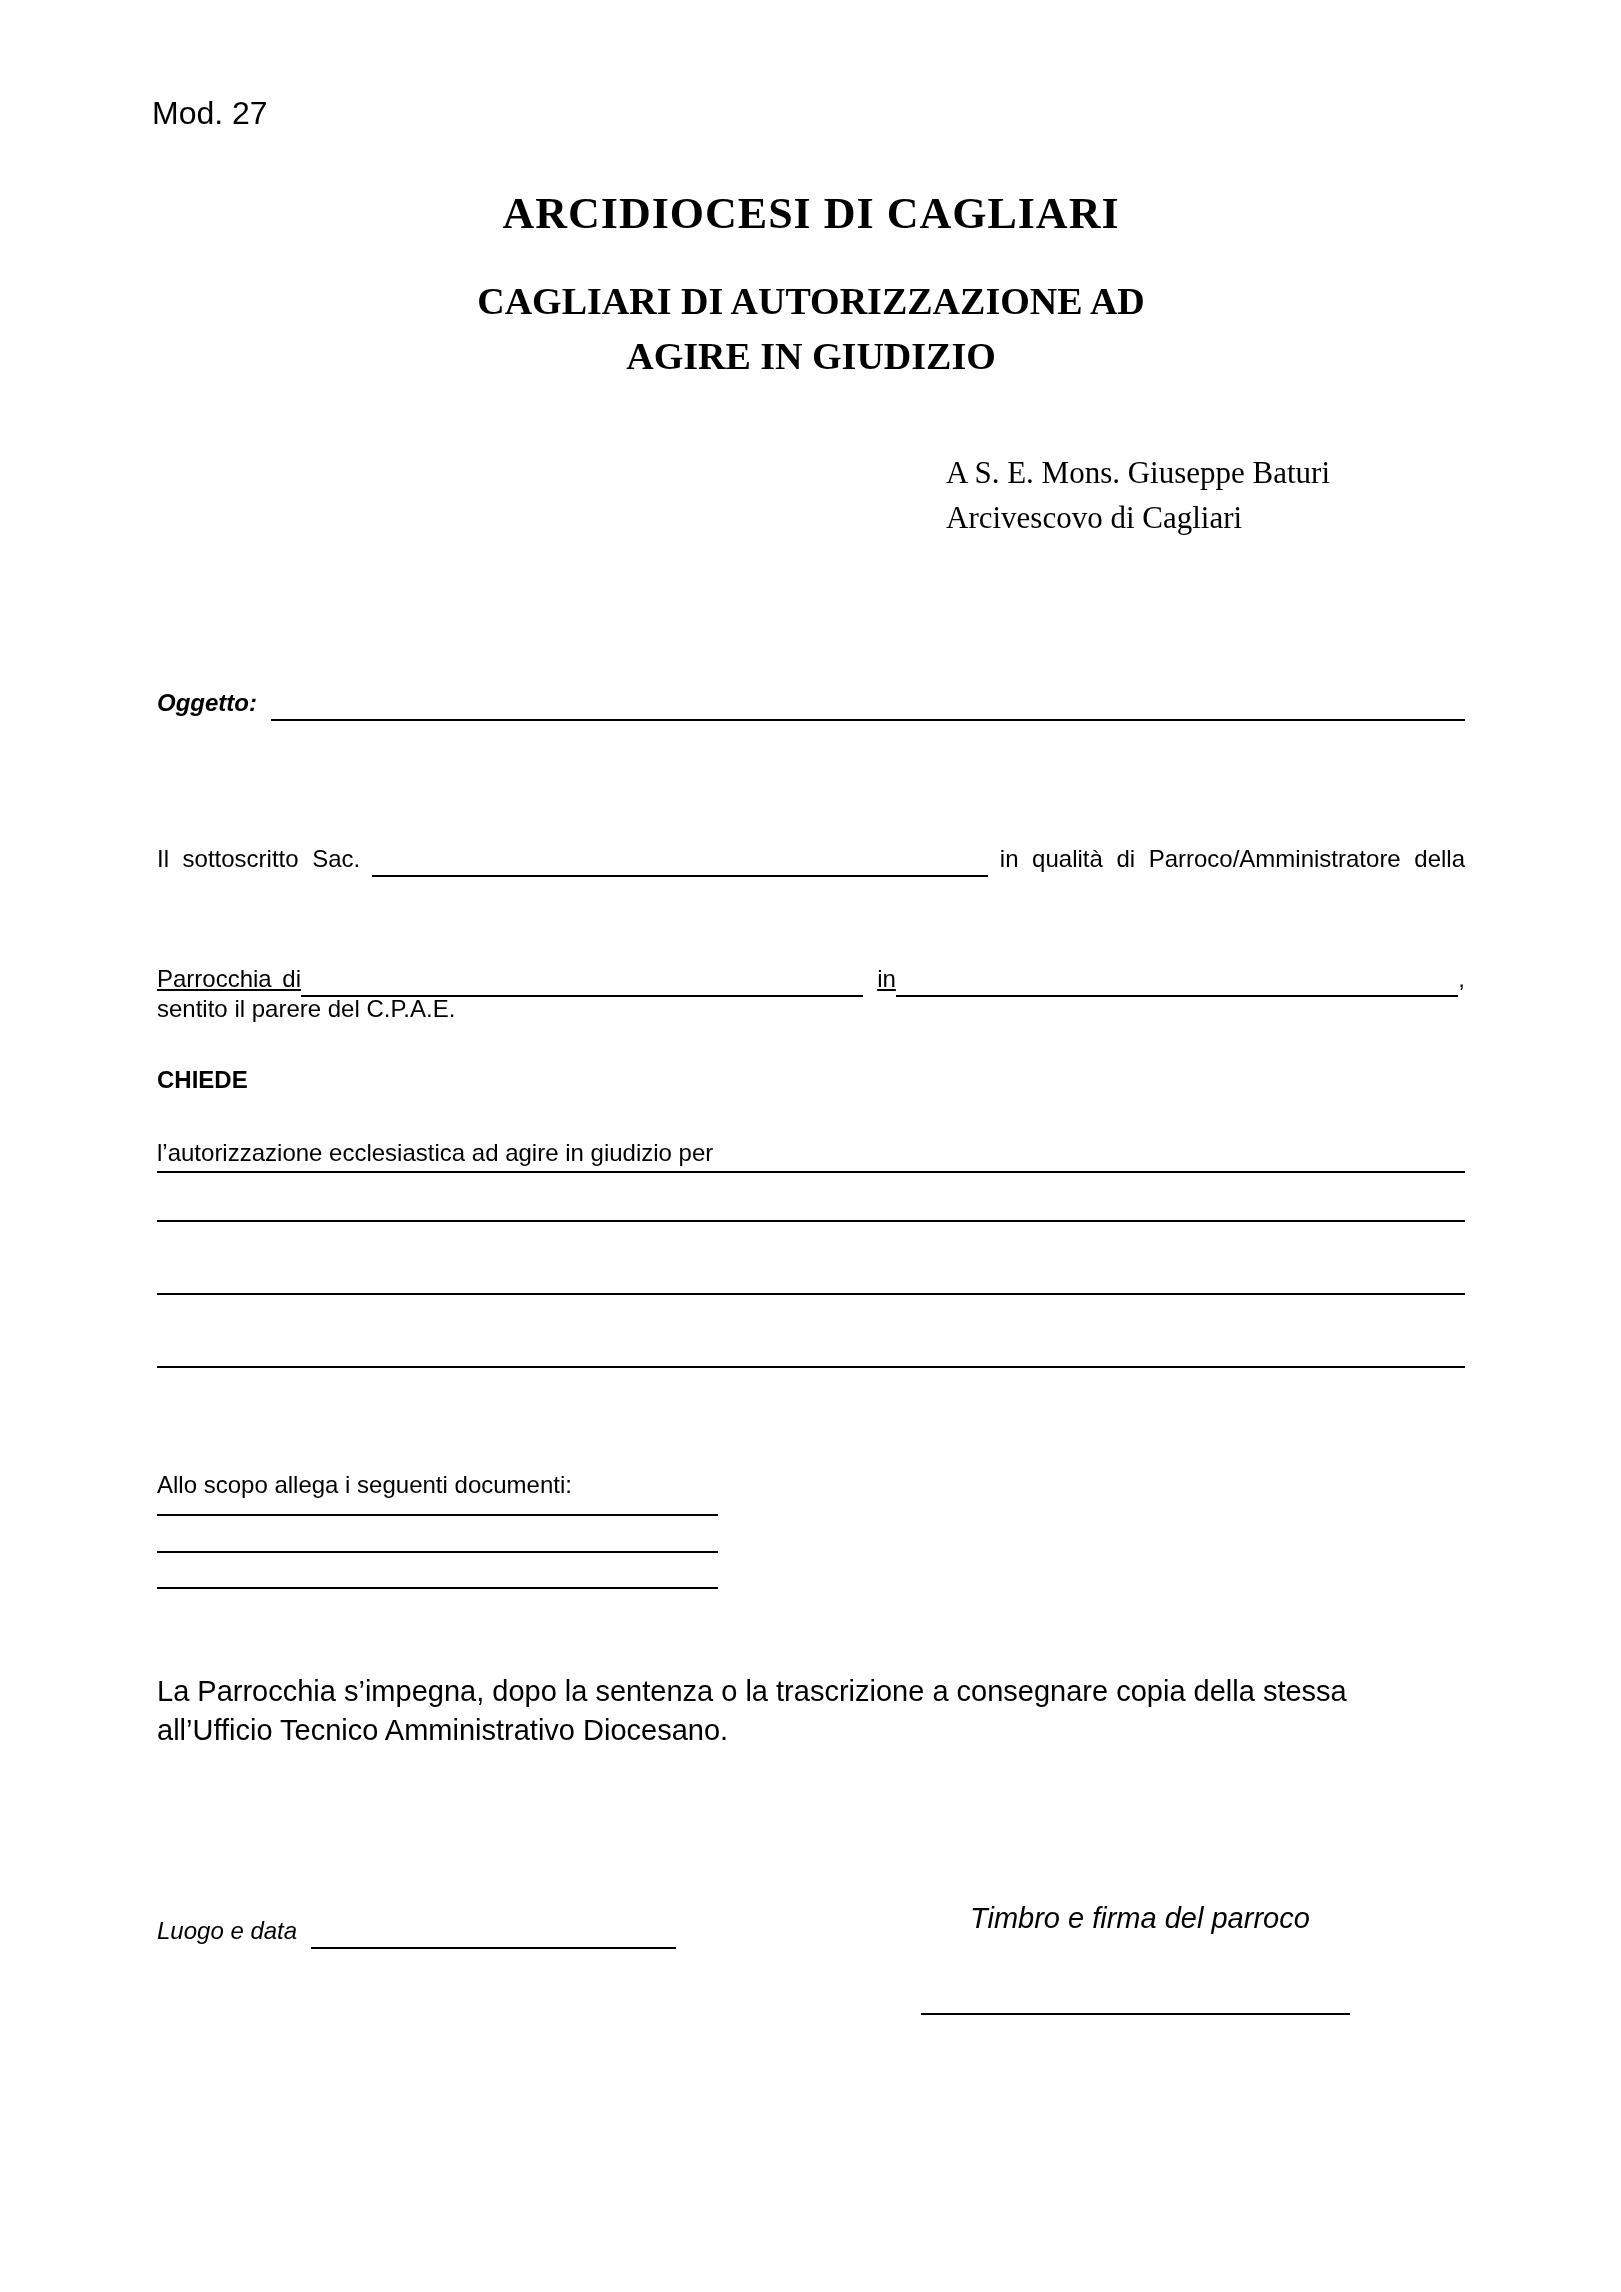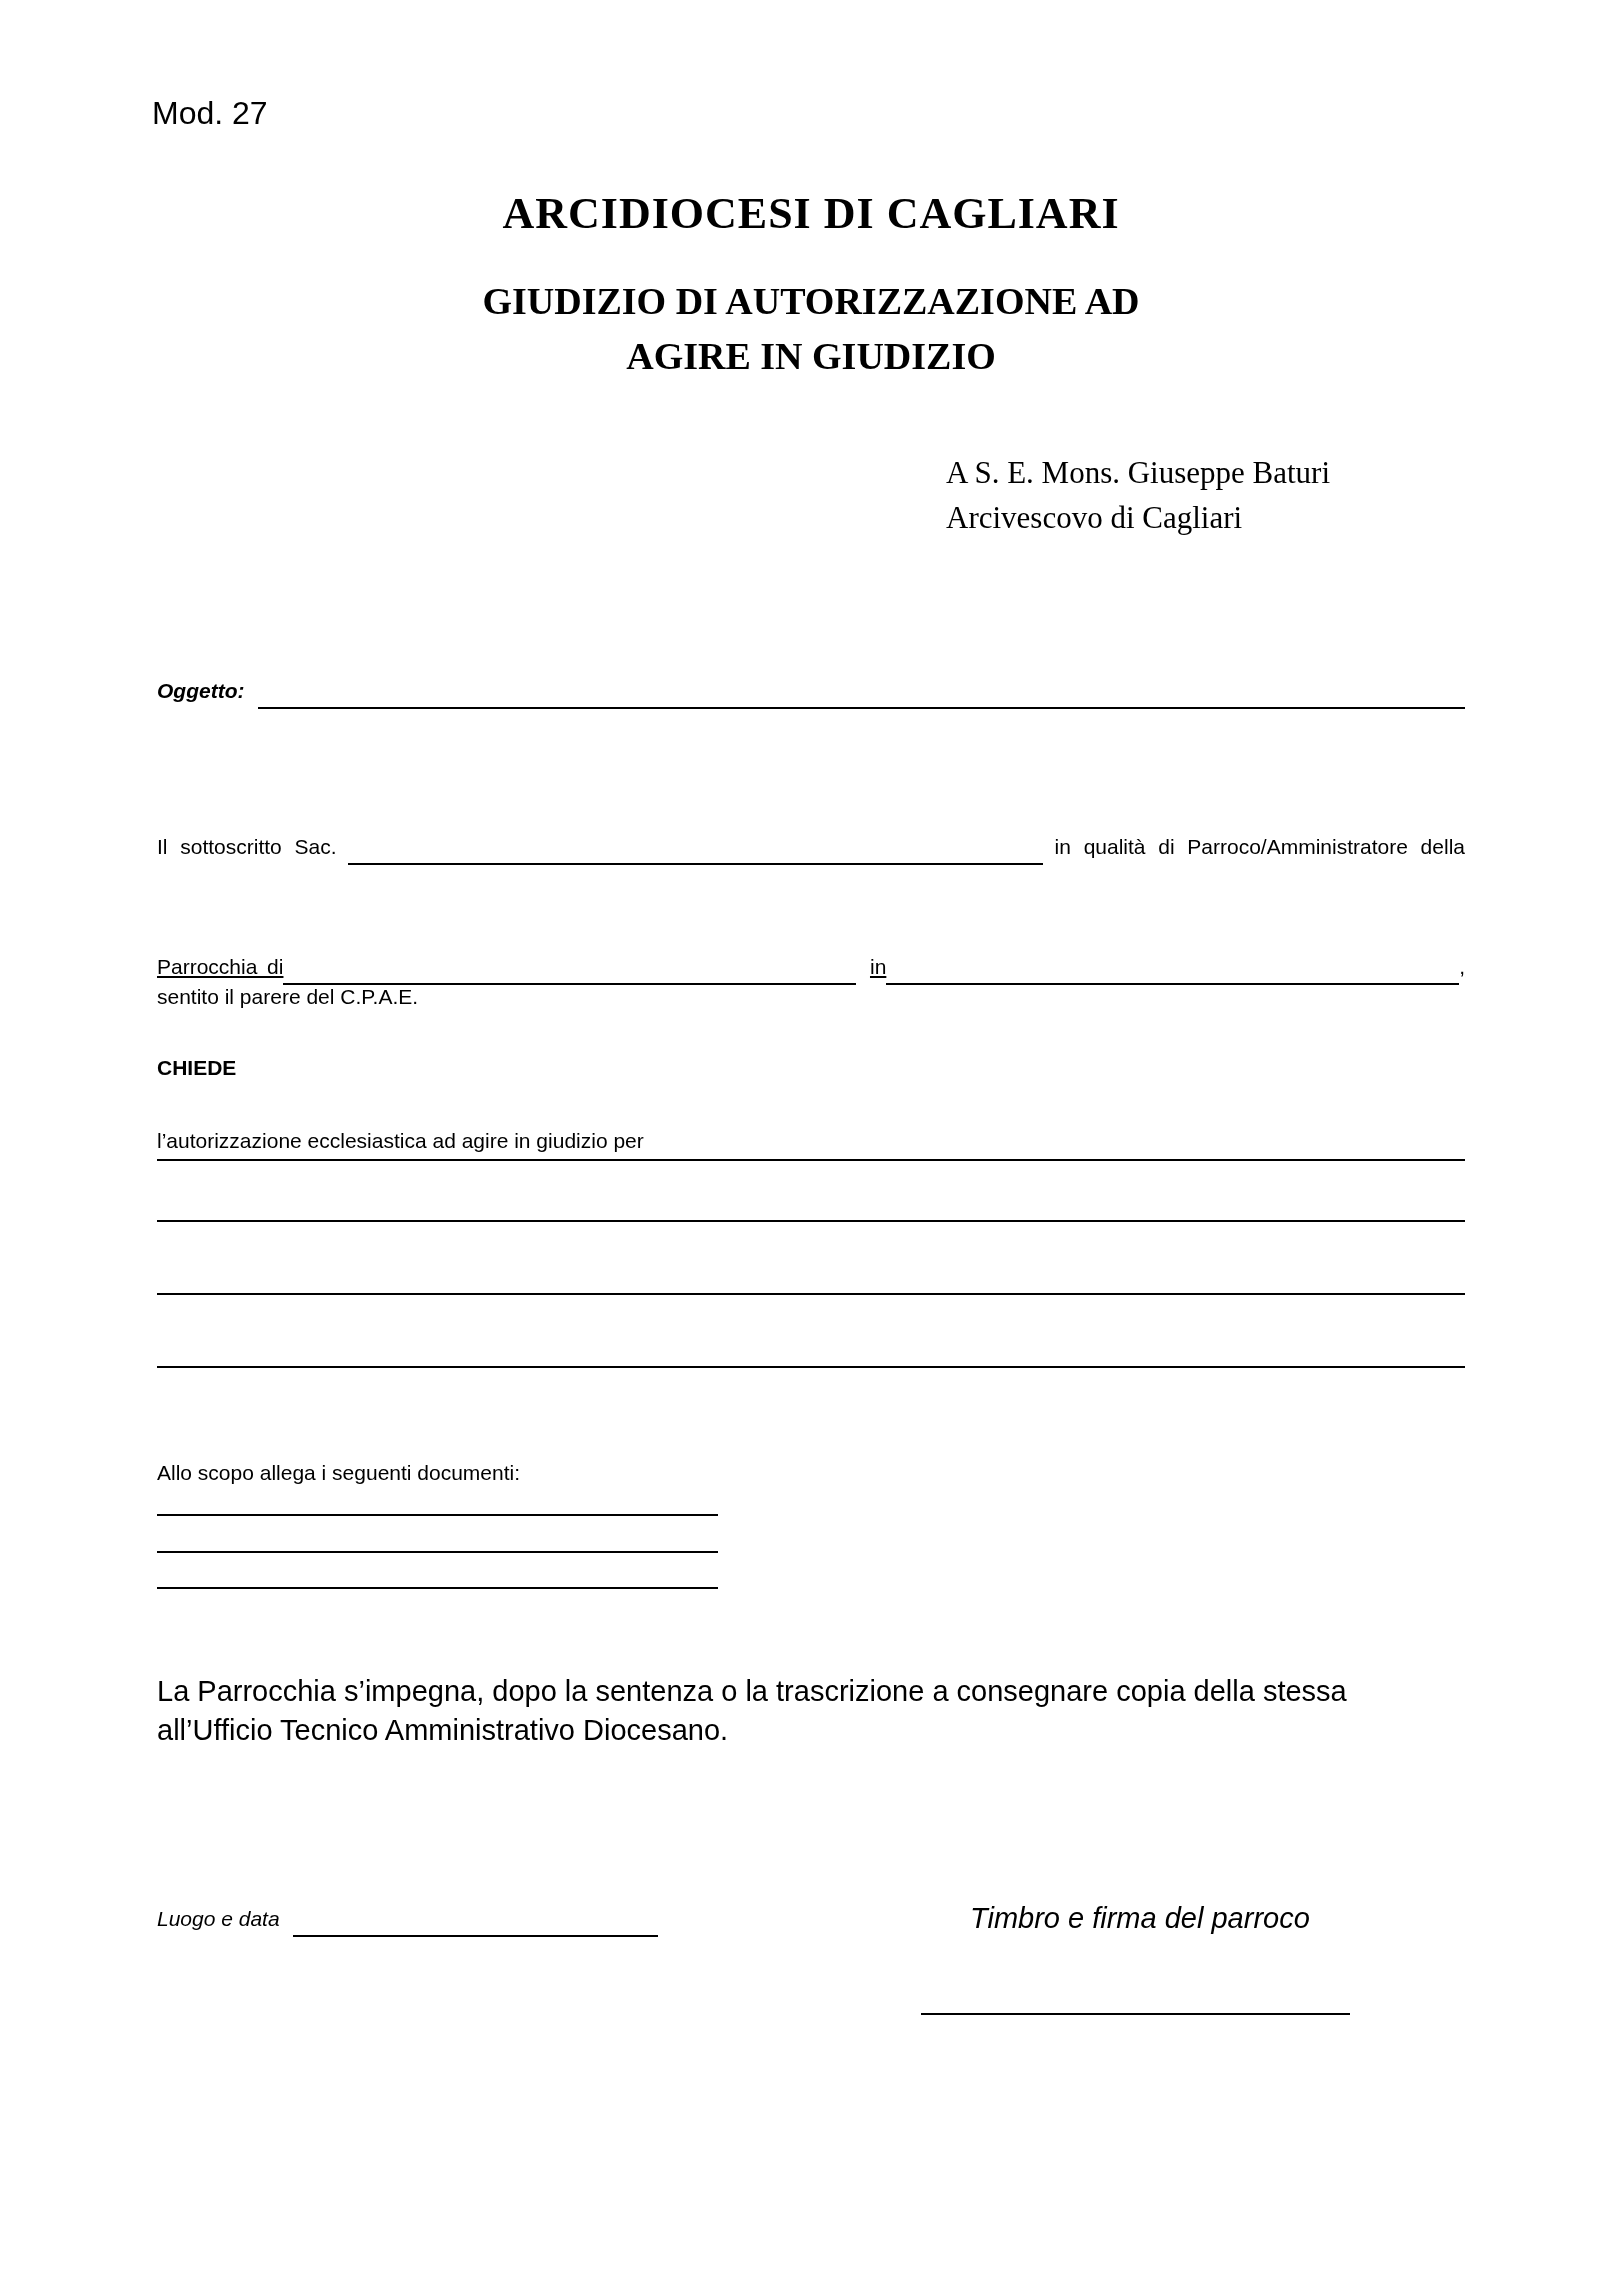--- a/index.html
+++ b/index.html
@@ -48,23 +48,24 @@
     font-family: "Liberation Serif", serif;
     font-size: 31px;
     line-height: 45px;
   }
 
   .form-row {
     left: 157px;
     width: 1308px;
     display: flex;
     align-items: baseline;
-    font-size: 21px;
+    font-size: 24px;
     line-height: 37px;
     white-space: nowrap;
+    margin-top: 12px;
   }
   .blank {
     display: inline-block;
     border-bottom: 2.9px solid #000;
     align-self: stretch;
     min-width: 59px;
   }
   .grow { flex-grow: 1; }
 
   .row-oggetto { top: 672px; }
@@ -133,21 +134,21 @@
 </head>
 <body>
 
 <div class="page">
 
   <div class="abs mod-label">Mod. 27</div>
 
   <div class="abs doc-title">ARCIDIOCESI DI CAGLIARI</div>
 
   <div class="abs doc-subtitle">
-    <div>GIUDIZIO DI AUTORIZZAZIONE AD</div>
+    <div>CAGLIARI DI AUTORIZZAZIONE AD</div>
     <div>AGIRE IN GIUDIZIO</div>
   </div>
 
   <div class="abs addressee">
     <div>A S. E. Mons. Giuseppe Baturi</div>
     <div>Arcivescovo di Cagliari</div>
   </div>
 
   <div class="abs form-row row-oggetto">
     <span class="lbl">Oggetto:</span>

